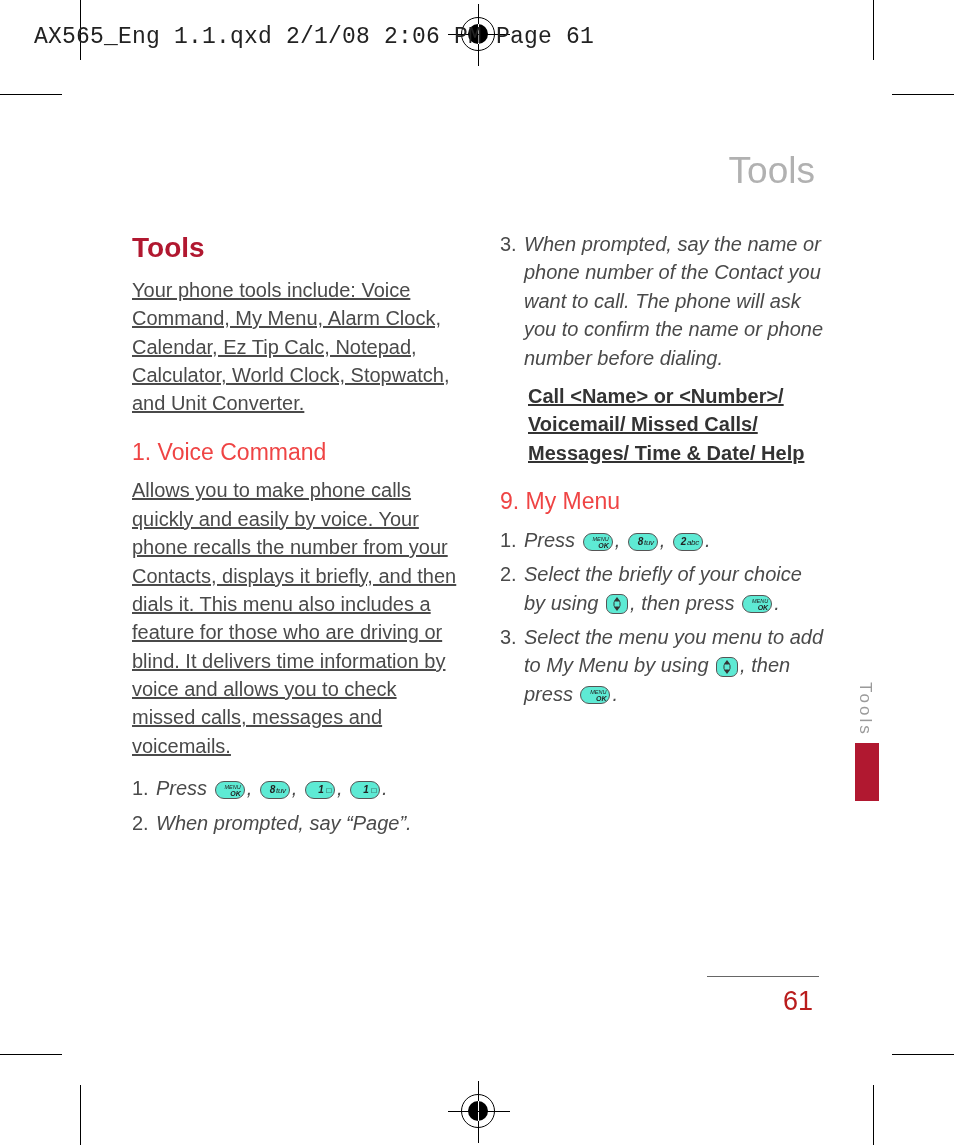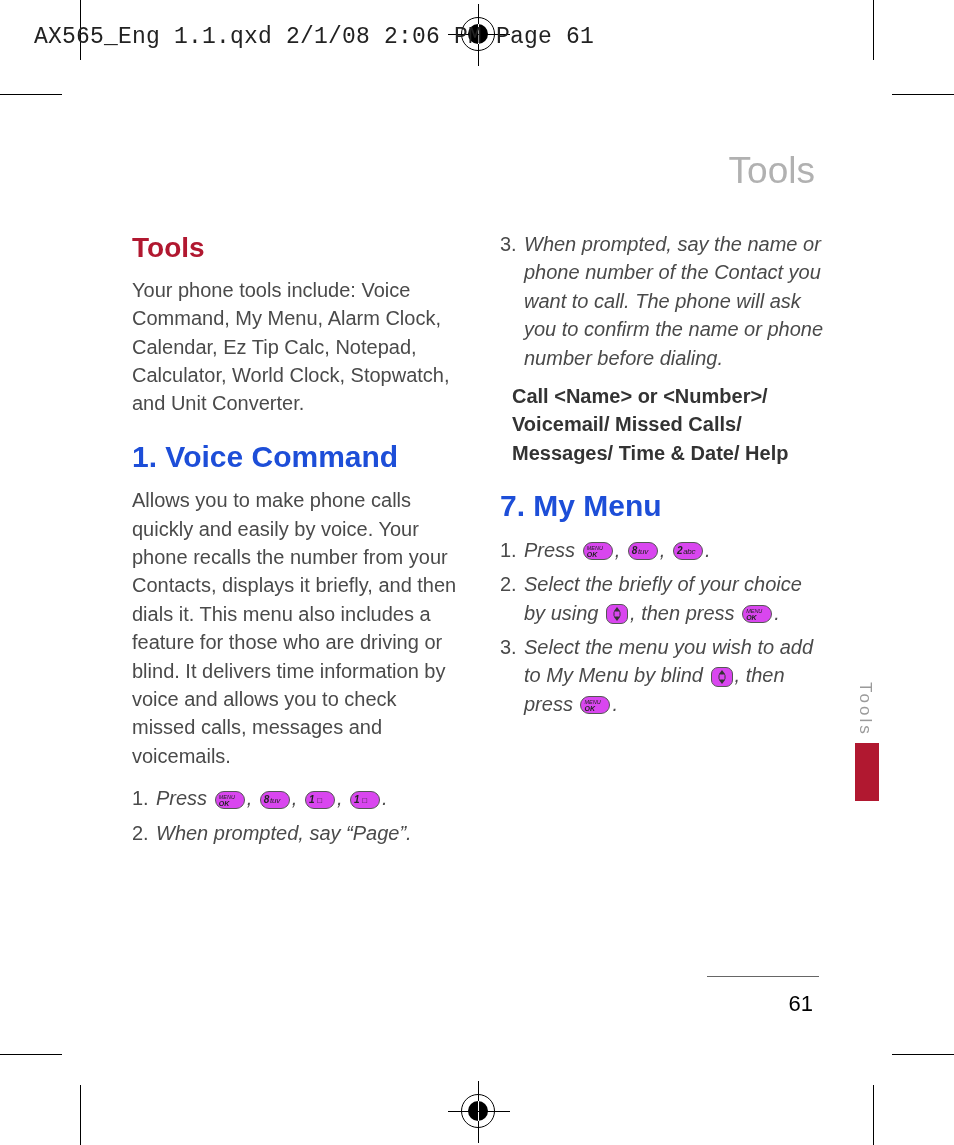--- a/index.html
+++ b/index.html
@@ -74,58 +74,58 @@
     width: 700px;
     display: flex;
     gap: 40px;
   }
   .col {
     width: 328px;
     font-size: 20px;
     line-height: 1.42;
     color: #4a4a4a;
   }
-  .col p { margin: 0 0 14px 0; }
+  .col p { margin: 0 0 14px 0; text-decoration: underline; }
   h2.red {
     color: #b11830;
     font-size: 28px;
     font-weight: 700;
     margin: 0 0 8px 0;
   }
   h3.red {
-    color: #1d4ed8;
-    font-size: 30px;
-    font-weight: 700;
+    color: #ef4444;
+    font-size: 23px;
+    font-weight: 400;
     margin: 18px 0 8px 0;
   }
   .step {
     display: flex;
     margin: 2px 0 6px 0;
   }
   .step .num {
     width: 24px;
     flex-shrink: 0;
   }
   .step .body { flex: 1; font-style: italic; }
   .bold { font-weight: 700; color: #333; }
   .key {
     display: inline-block;
     vertical-align: middle;
     min-width: 30px;
     height: 18px;
     border: 1px solid #555;
     border-radius: 9px / 9px;
-    background: #d946ef;
+    background: #5eead4;
     position: relative;
     margin: 0 2px;
     padding: 0 3px;
     box-sizing: border-box;
     line-height: 16px;
     font-size: 8px;
-    text-align: left;
+    text-align: right;
     color: #222;
     letter-spacing: -0.3px;
   }
   .key .big {
     font-size: 10px;
     font-weight: 700;
     margin-right: 1px;
   }
   .key.menu::before {
     content: "MENU";
@@ -187,22 +187,22 @@
   .side-tab .bar {
     width: 24px;
     height: 58px;
     background: #b11830;
     margin-left: auto;
   }
   .page-num {
     position: absolute;
     right: 66px;
     bottom: 46px;
-    font-size: 22px;
-    color: #000000;
+    font-size: 27px;
+    color: #b91c1c;
     margin-top: 12px;
   }
   .rule {
     position: absolute;
     right: 60px;
     bottom: 86px;
     width: 112px;
     height: 1px;
     background: #666;
   }
@@ -257,23 +257,23 @@
         <div class="body">When prompted, say “Page”.</div>
       </div>
     </div>
 
     <div class="col">
       <div class="step">
         <div class="num">3.</div>
         <div class="body">When prompted, say the name or phone number of the Contact you want to call. The phone will ask you to confirm the name or phone number before dialing.</div>
       </div>
 
-      <p style="margin-left:12px; margin-top:10px;" class="bold">Call &lt;Name&gt; or &lt;Number&gt;/ Voicemail/ Missed Calls/ Messages/ Time &amp; Date/ Help</p>
-
-      <h3 class="red">7. My Menu</h3>
+      <p style="margin-left:28px; margin-top:10px;" class="bold">Call &lt;Name&gt; or &lt;Number&gt;/ Voicemail/ Missed Calls/ Messages/ Time &amp; Date/ Help</p>
+
+      <h3 class="red">9. My Menu</h3>
 
       <div class="step">
         <div class="num">1.</div>
         <div class="body">
           <span>Press </span>
           <span class="key menu" title="MENU/OK"></span>, 
           <span class="key"><span class="big">8</span>tuv</span>, 
           <span class="key"><span class="big">2</span>abc</span>.
         </div>
       </div>
@@ -283,21 +283,21 @@
         <div class="body">
           <span>Select the briefly of your choice by using </span>
           <span class="key nav" title="navigation"><span class="dot"></span></span><span>, then press </span>
           <span class="key menu" title="MENU/OK"></span>.
         </div>
       </div>
 
       <div class="step">
         <div class="num">3.</div>
         <div class="body">
-          <span>Select the menu you wish to add to My Menu by blind </span>
+          <span>Select the menu you menu to add to My Menu by using </span>
           <span class="key nav" title="navigation"><span class="dot"></span></span><span>, then press </span>
           <span class="key menu" title="MENU/OK"></span>.
         </div>
       </div>
     </div>
   </div>
 
   <div class="side-tab">
     <span class="lbl">Tools</span>
     <div class="bar"></div>

